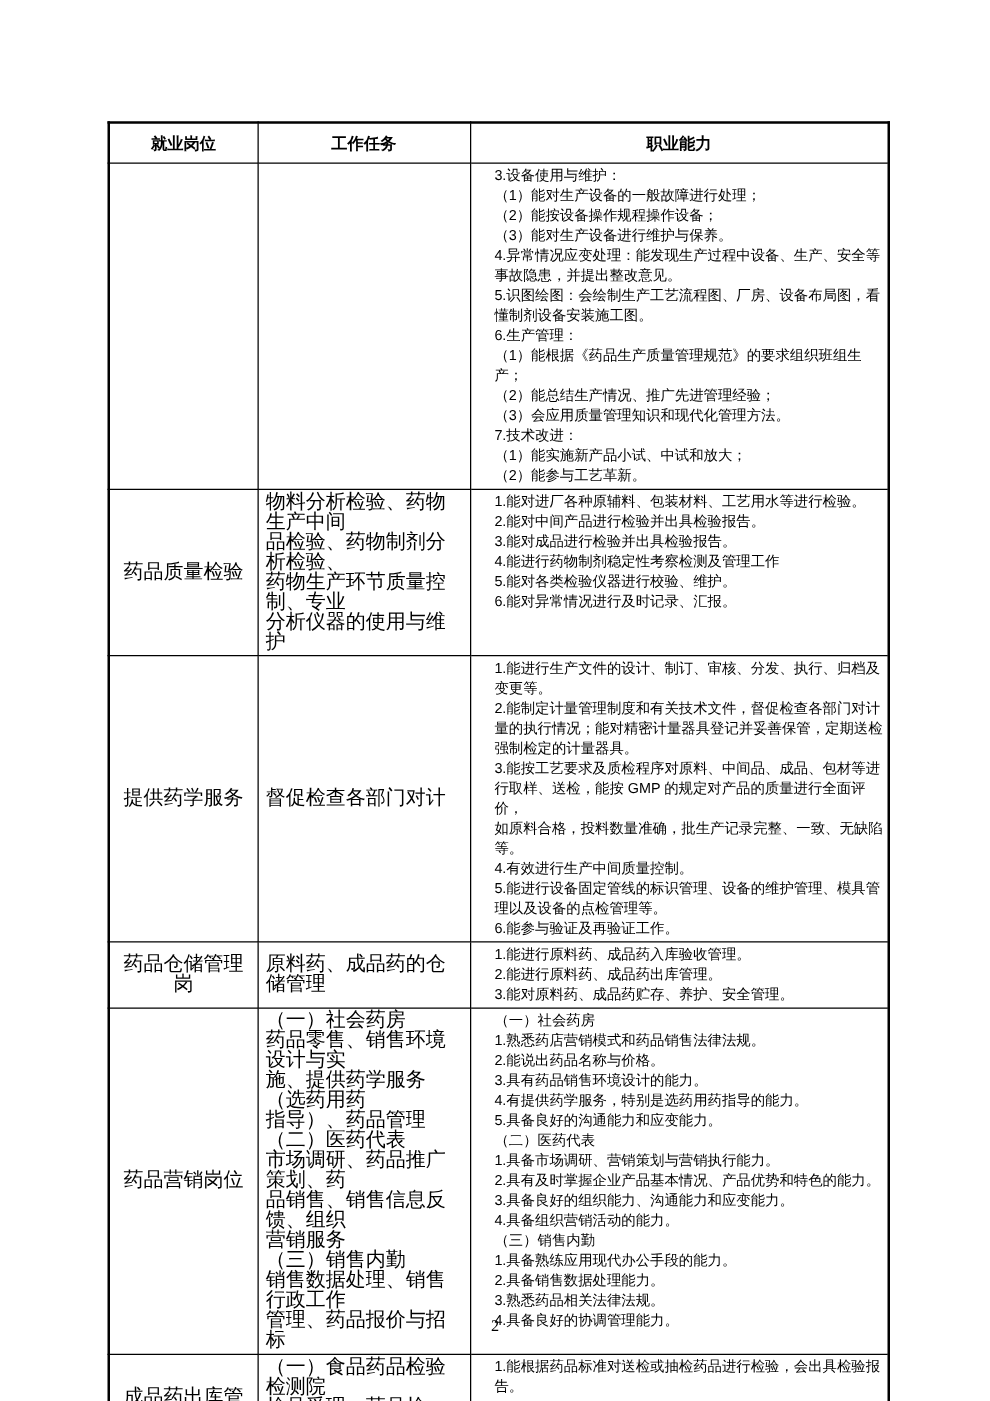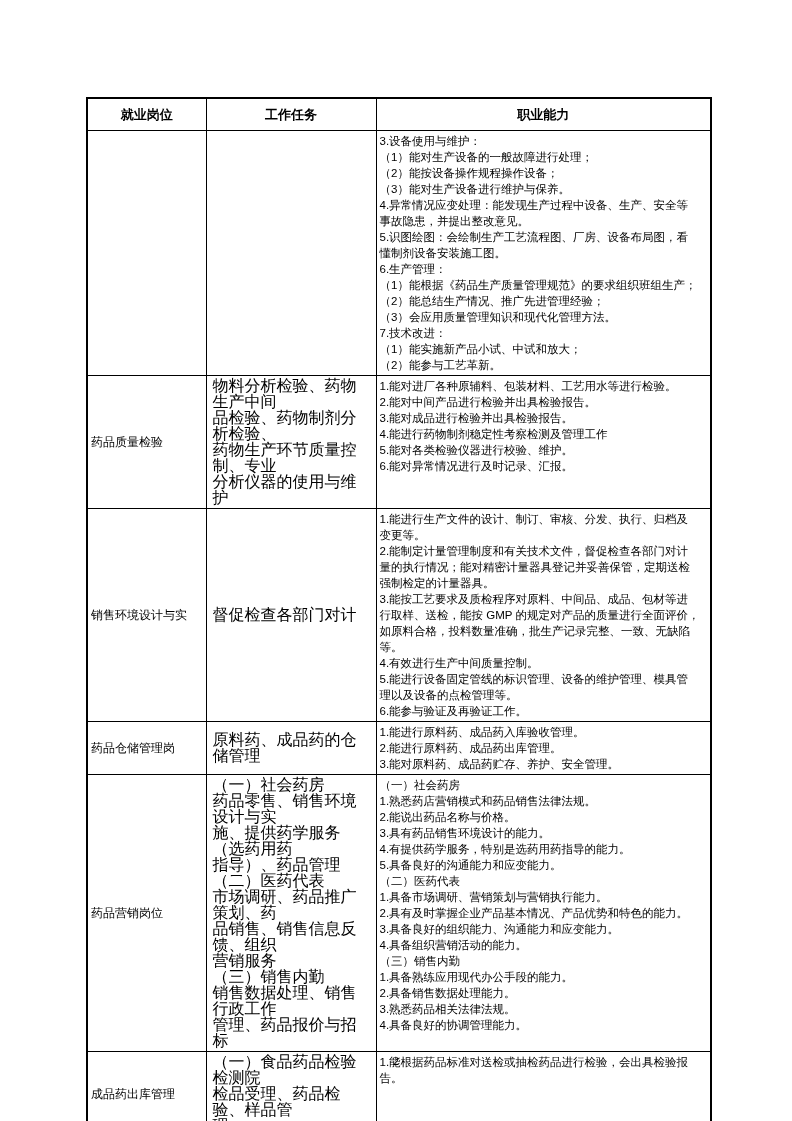--- a/index.html
+++ b/index.html
@@ -32,41 +32,42 @@
   }
   .doc-table th {
     height: 31px;
     font-size: 13px;
     font-weight: bold;
     text-align: center;
     vertical-align: middle;
     padding: 0;
   }
   td.pos {
+    text-align: center;
     vertical-align: middle;
-    font-size: 12px;
+    font-size: 16px;
     padding: 2px 3px;
     white-space: pre-line;
     line-height: 16px;
   }
   td.task {
     text-align: left;
     vertical-align: middle;
     font-size: 16px;
     line-height: 16px;
     padding: 2px 4px 2px 6px;
     white-space: pre-line;
   }
   td.task.vtop { vertical-align: top; margin-left: 16px; }
   td.abil {
     text-align: left;
     vertical-align: top;
     font-size: 11.5px;
     line-height: 16px;
-    padding: 2px 3px 2px 3px;
+    padding: 2px 3px 2px 19px;
     white-space: pre-line;
   }
   .page-number {
     position: absolute;
     left: 0; right: 0;
     top: 1053px;
     text-align: center;
     font-size: 13px;
     font-family: "Liberation Serif", serif;
   }
@@ -116,21 +117,21 @@
 药物生产环节质量控制、专业
 分析仪器的使用与维护</td>
         <td class="abil">1.能对进厂各种原辅料、包装材料、工艺用水等进行检验。
 2.能对中间产品进行检验并出具检验报告。
 3.能对成品进行检验并出具检验报告。
 4.能进行药物制剂稳定性考察检测及管理工作
 5.能对各类检验仪器进行校验、维护。
 6.能对异常情况进行及时记录、汇报。</td>
       </tr>
       <tr style="height:207px;">
-        <td class="pos">销售环境设计与实</td>
+        <td class="pos">提供药学服务</td>
         <td class="task">督促检查各部门对计</td>
         <td class="abil">1.能进行生产文件的设计、制订、审核、分发、执行、归档及
 变更等。
 2.能制定计量管理制度和有关技术文件，督促检查各部门对计
 量的执行情况；能对精密计量器具登记并妥善保管，定期送检
 强制检定的计量器具。
 3.能按工艺要求及质检程序对原料、中间品、成品、包材等进
 行取样、送检，能按 GMP 的规定对产品的质量进行全面评价，
 如原料合格，投料数量准确，批生产记录完整、一致、无缺陷
 等。

